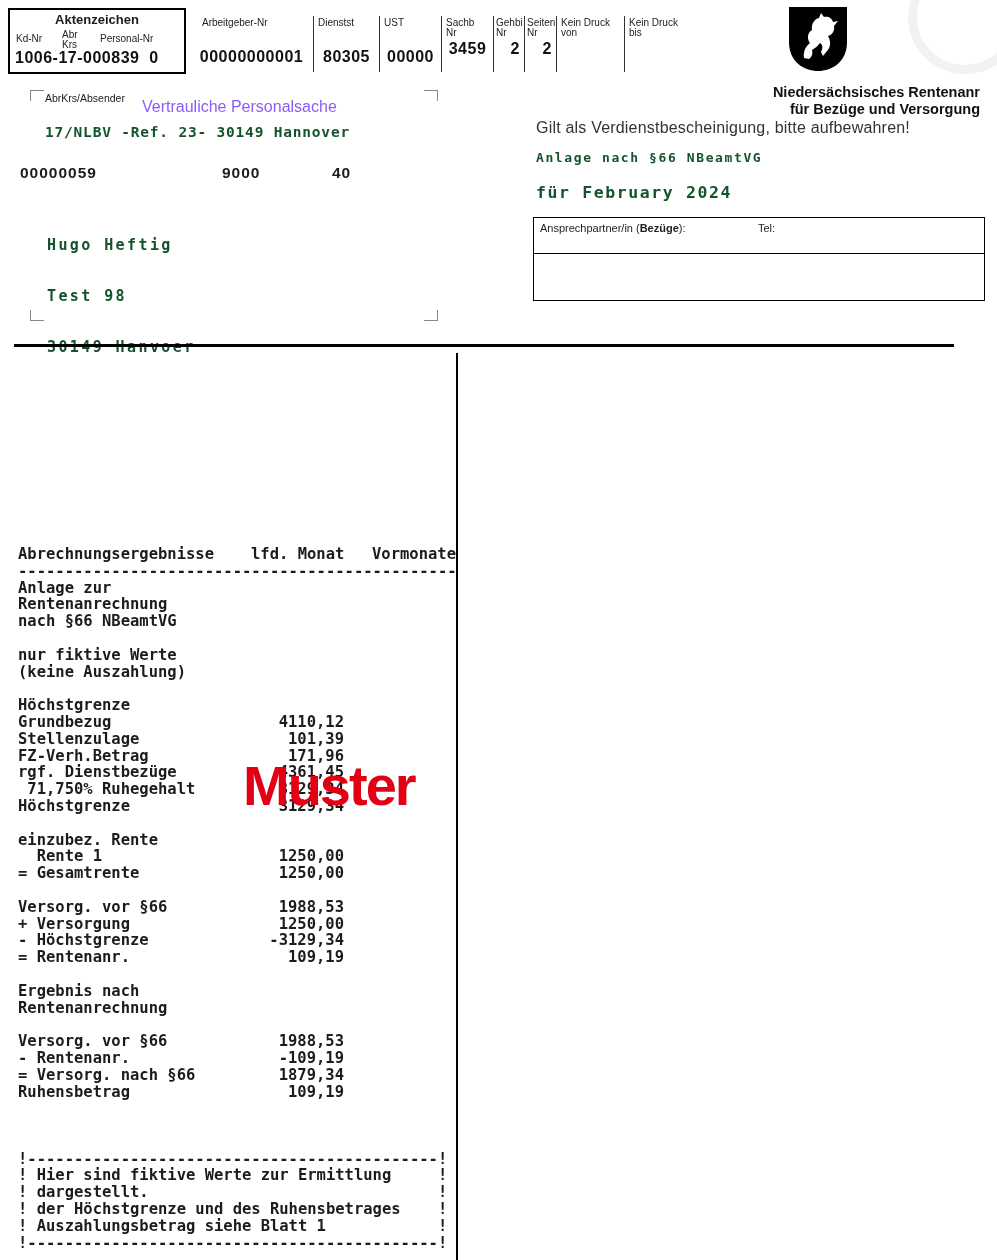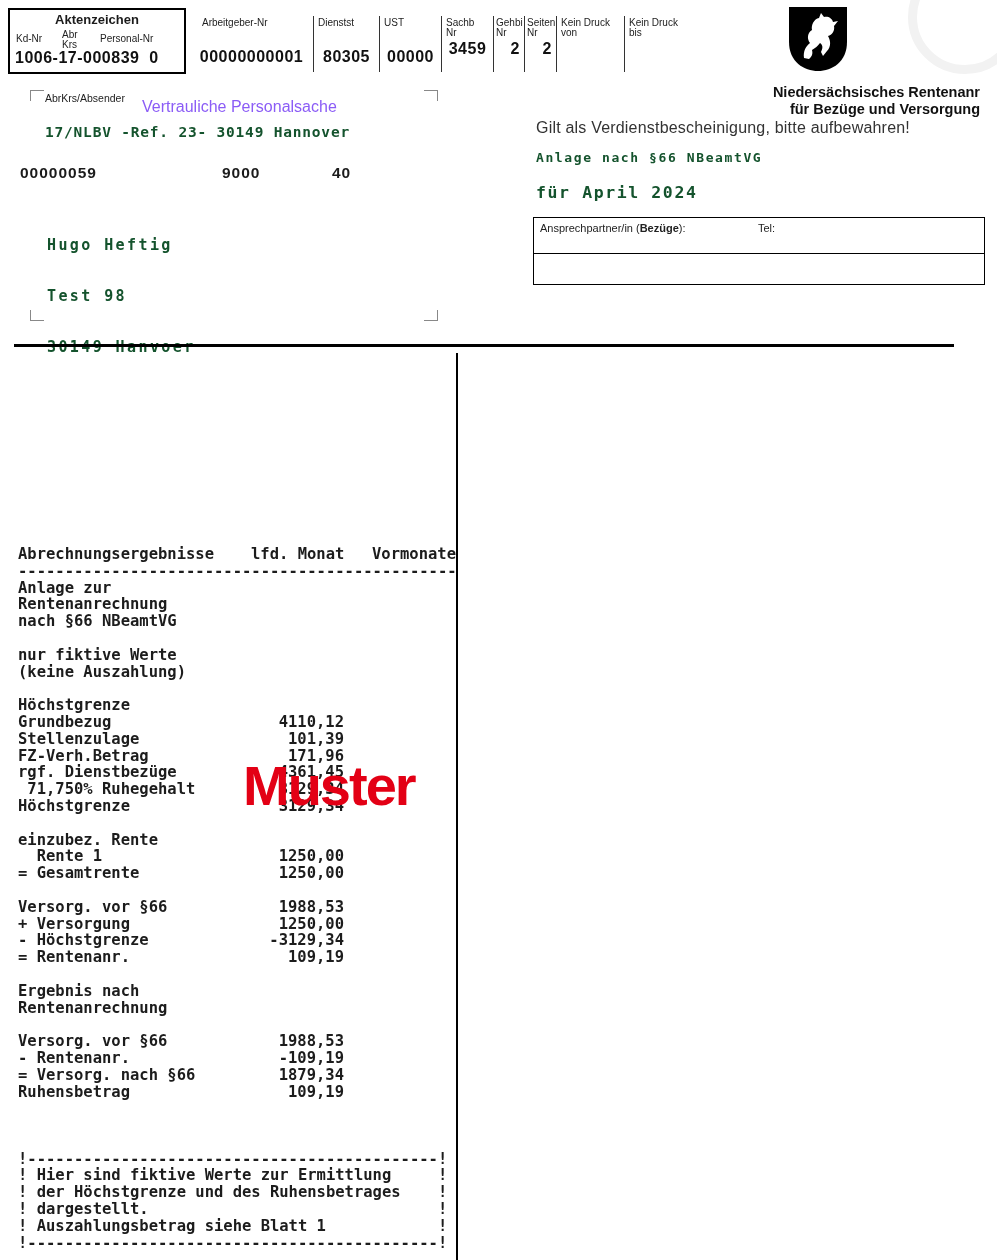--- a/index.html
+++ b/index.html
@@ -40,21 +40,21 @@
   .monob{font-family:"DejaVu Sans Mono",monospace;font-weight:bold;color:#14532d;white-space:pre;}
   #return-line{left:45px;top:124px;font-size:14.5px;letter-spacing:.8px;}
   #code-row{left:0;top:164px;width:460px;height:18px;}
   #code-row span{position:absolute;font-weight:bold;font-size:15.5px;letter-spacing:1px;}
   #recipient{left:47px;top:203px;font-size:15px;letter-spacing:2.4px;line-height:17px;}
 
   #subject1{left:536px;top:150px;font-size:13px;letter-spacing:1.6px;}
   #subject2{left:536px;top:183px;font-size:16.5px;letter-spacing:1.6px;}
 
   
-  #contact-box{left:533px;top:217px;width:452px;height:68px;border:1.5px solid #000;box-sizing:border-box;}
+  #contact-box{left:533px;top:217px;width:452px;height:84px;border:1.5px solid #000;box-sizing:border-box;}
   #contact-row1{position:absolute;left:0;top:0;right:0;height:35px;border-bottom:1.5px solid #000;}
   #contact-label{position:absolute;left:6px;top:4px;font-size:11px;color:#222;}
   #contact-label b{font-size:11px;}
   #contact-tel{position:absolute;left:224px;top:4px;font-size:11px;color:#222;}
 
   
   #thick-line{left:14px;top:344px;width:940px;height:3px;background:#000;}
   #v-line{left:456px;top:353px;width:2px;height:907px;background:#000;}
 
   
@@ -148,21 +148,21 @@
     <span style="left:332px;">40</span>
   </div>
 
   <div id="recipient" class="abs monob">
     <div>Hugo Heftig</div>
     <div>Test 98</div>
     <div>30149 Hanvoer</div>
   </div>
 
   <div id="subject1" class="abs monob">Anlage nach §66 NBeamtVG</div>
-  <div id="subject2" class="abs monob">für April 2024</div>
+  <div id="subject2" class="abs monob">für February 2024</div>
 
   <div id="contact-box" class="abs">
     <div id="contact-row1">
       <div id="contact-label"><span>Ansprechpartner/in (</span><b>Bezüge</b><span>):</span></div>
       <div id="contact-tel">Tel:</div>
     </div>
     <div></div>
   </div>
 
   <div id="thick-line" class="abs"></div>
@@ -200,20 +200,20 @@
       <div class="srow"><span class="slbl"></span><span class="sval"></span></div>
       <div class="srow"><span class="slbl">Versorg. vor §66</span><span class="sval">1988,53</span></div>
       <div class="srow"><span class="slbl">- Rentenanr.</span><span class="sval">-109,19</span></div>
       <div class="srow"><span class="slbl">= Versorg. nach §66</span><span class="sval">1879,34</span></div>
       <div class="srow"><span class="slbl">Ruhensbetrag</span><span class="sval">109,19</span></div>
       <div class="srow"><span class="slbl"></span><span class="sval"></span></div>
       <div class="srow"><span class="slbl"></span><span class="sval"></span></div>
       <div class="srow"><span class="slbl"></span><span class="sval"></span></div>
       <div class="srow sfull">!--------------------------------------------!</div>
       <div class="srow sfull">! Hier sind fiktive Werte zur Ermittlung     !</div>
+      <div class="srow sfull">! dargestellt.                               !</div>
       <div class="srow sfull">! der Höchstgrenze und des Ruhensbetrages    !</div>
-      <div class="srow sfull">! dargestellt.                               !</div>
       <div class="srow sfull">! Auszahlungsbetrag siehe Blatt 1            !</div>
       <div class="srow sfull">!--------------------------------------------!</div>
     </div>
   <div id="watermark" class="abs" style="color: rgb(227, 0, 21);">Muster</div>
 
 </div>
 
 </body></html>

